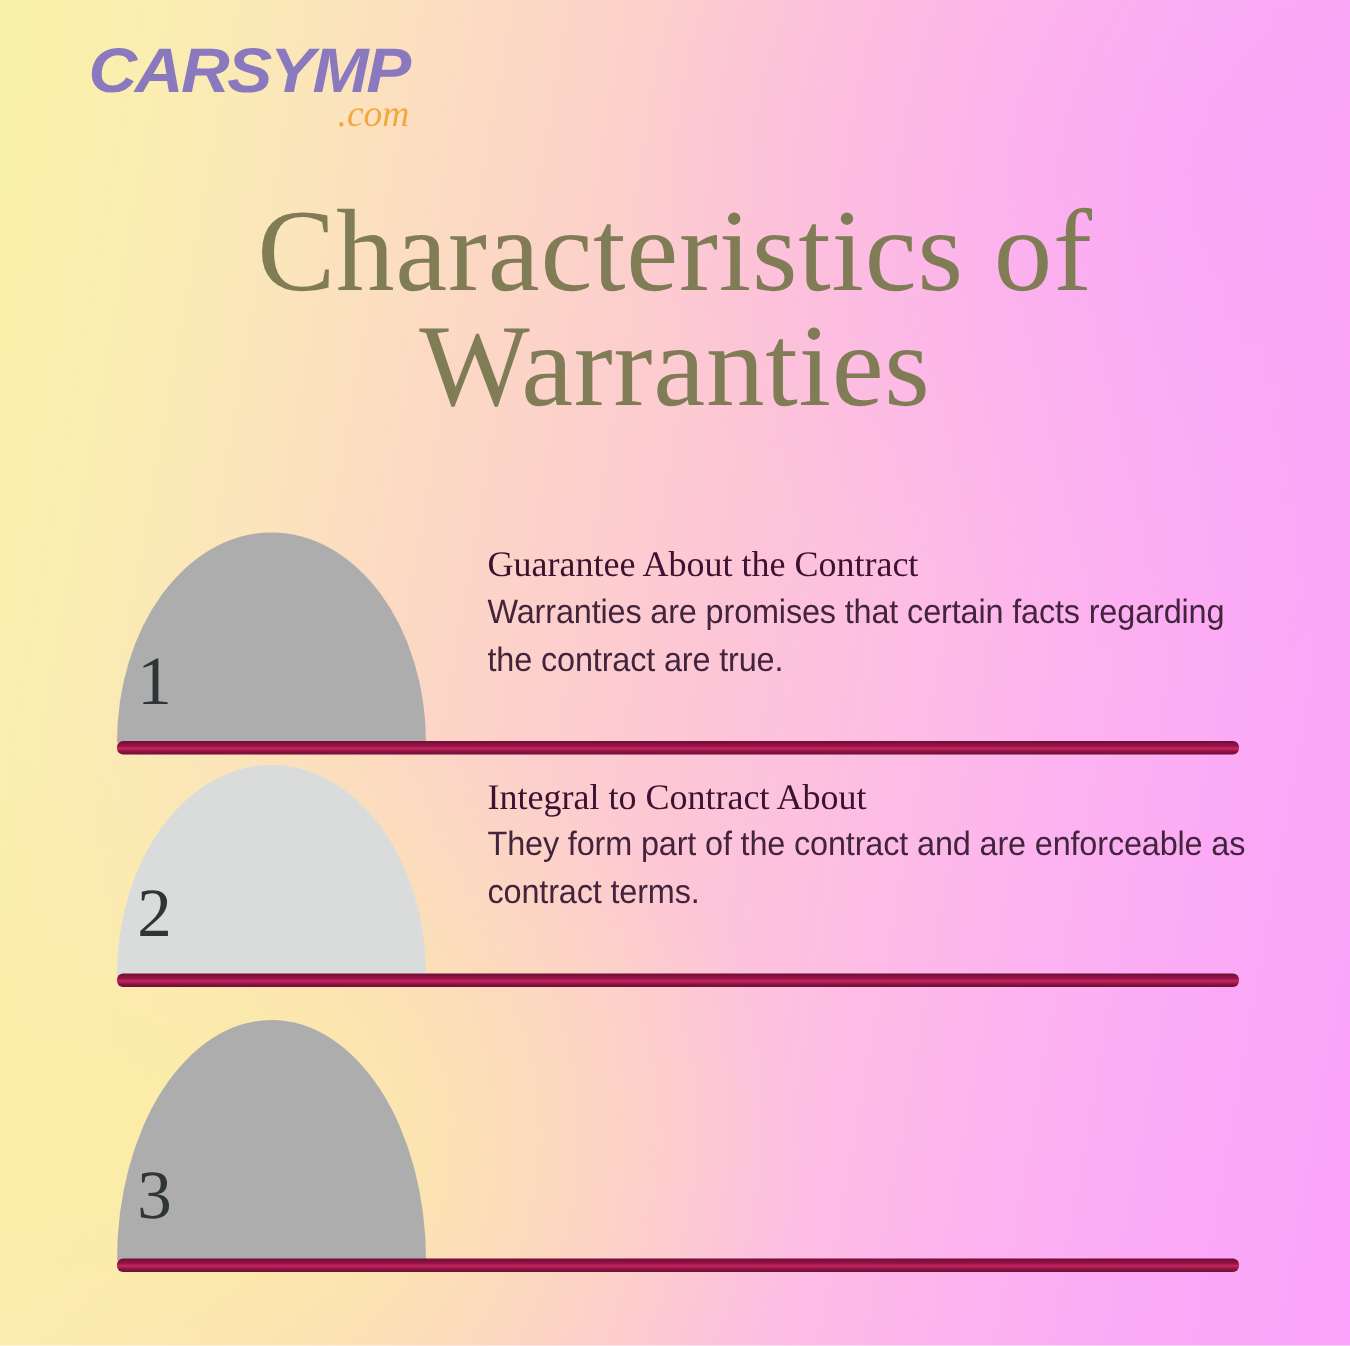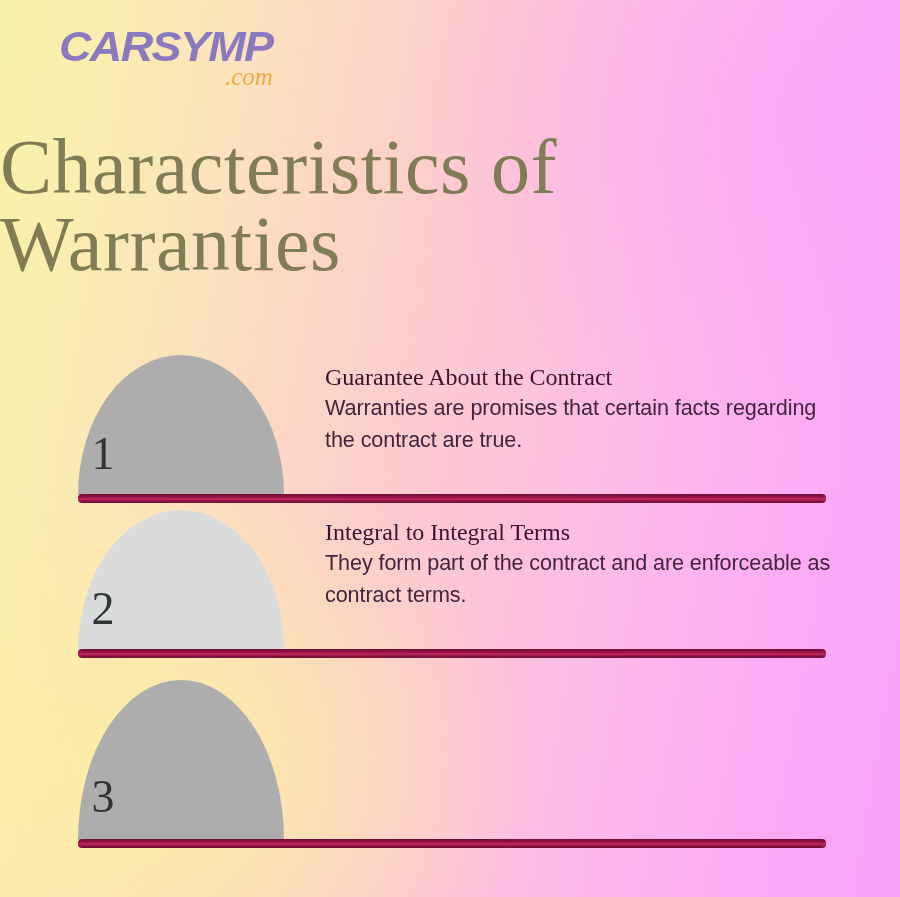--- a/index.html
+++ b/index.html
@@ -83,21 +83,21 @@
     white-space: nowrap;
     text-align: right;
   }
 
   
   .title {
     position: absolute;
     left: 0;
     top: 128px;
     width: 900px;
-    text-align: left;
+    text-align: center;
     font-family: "Liberation Serif", serif;
     font-size: 78px;
     line-height: 0.99;
     color: #807C55;
     letter-spacing: 0.5px;
     white-space: pre-line;
   }
 
   
   .items {
@@ -204,21 +204,21 @@
           <p class="item-body">Warranties are promises that certain facts regarding the contract are true.</p>
         </div>
         <div class="rule"></div>
       </div>
 
       <div class="item i1">
         <div class="dome" style="background:#D9DCDA;">
         </div>
         <div class="dome-num">2</div>
         <div class="text-col">
-          <p class="item-head">Integral to Integral Terms</p>
+          <p class="item-head">Integral to Contract About</p>
           <p class="item-body">They form part of the contract and are enforceable as contract terms.</p>
         </div>
         <div class="rule"></div>
       </div>
 
       <div class="item i2">
         <div class="dome" style="background:#ADADAD;">
         </div>
         <div class="dome-num">3</div>
         <div class="rule"></div>

